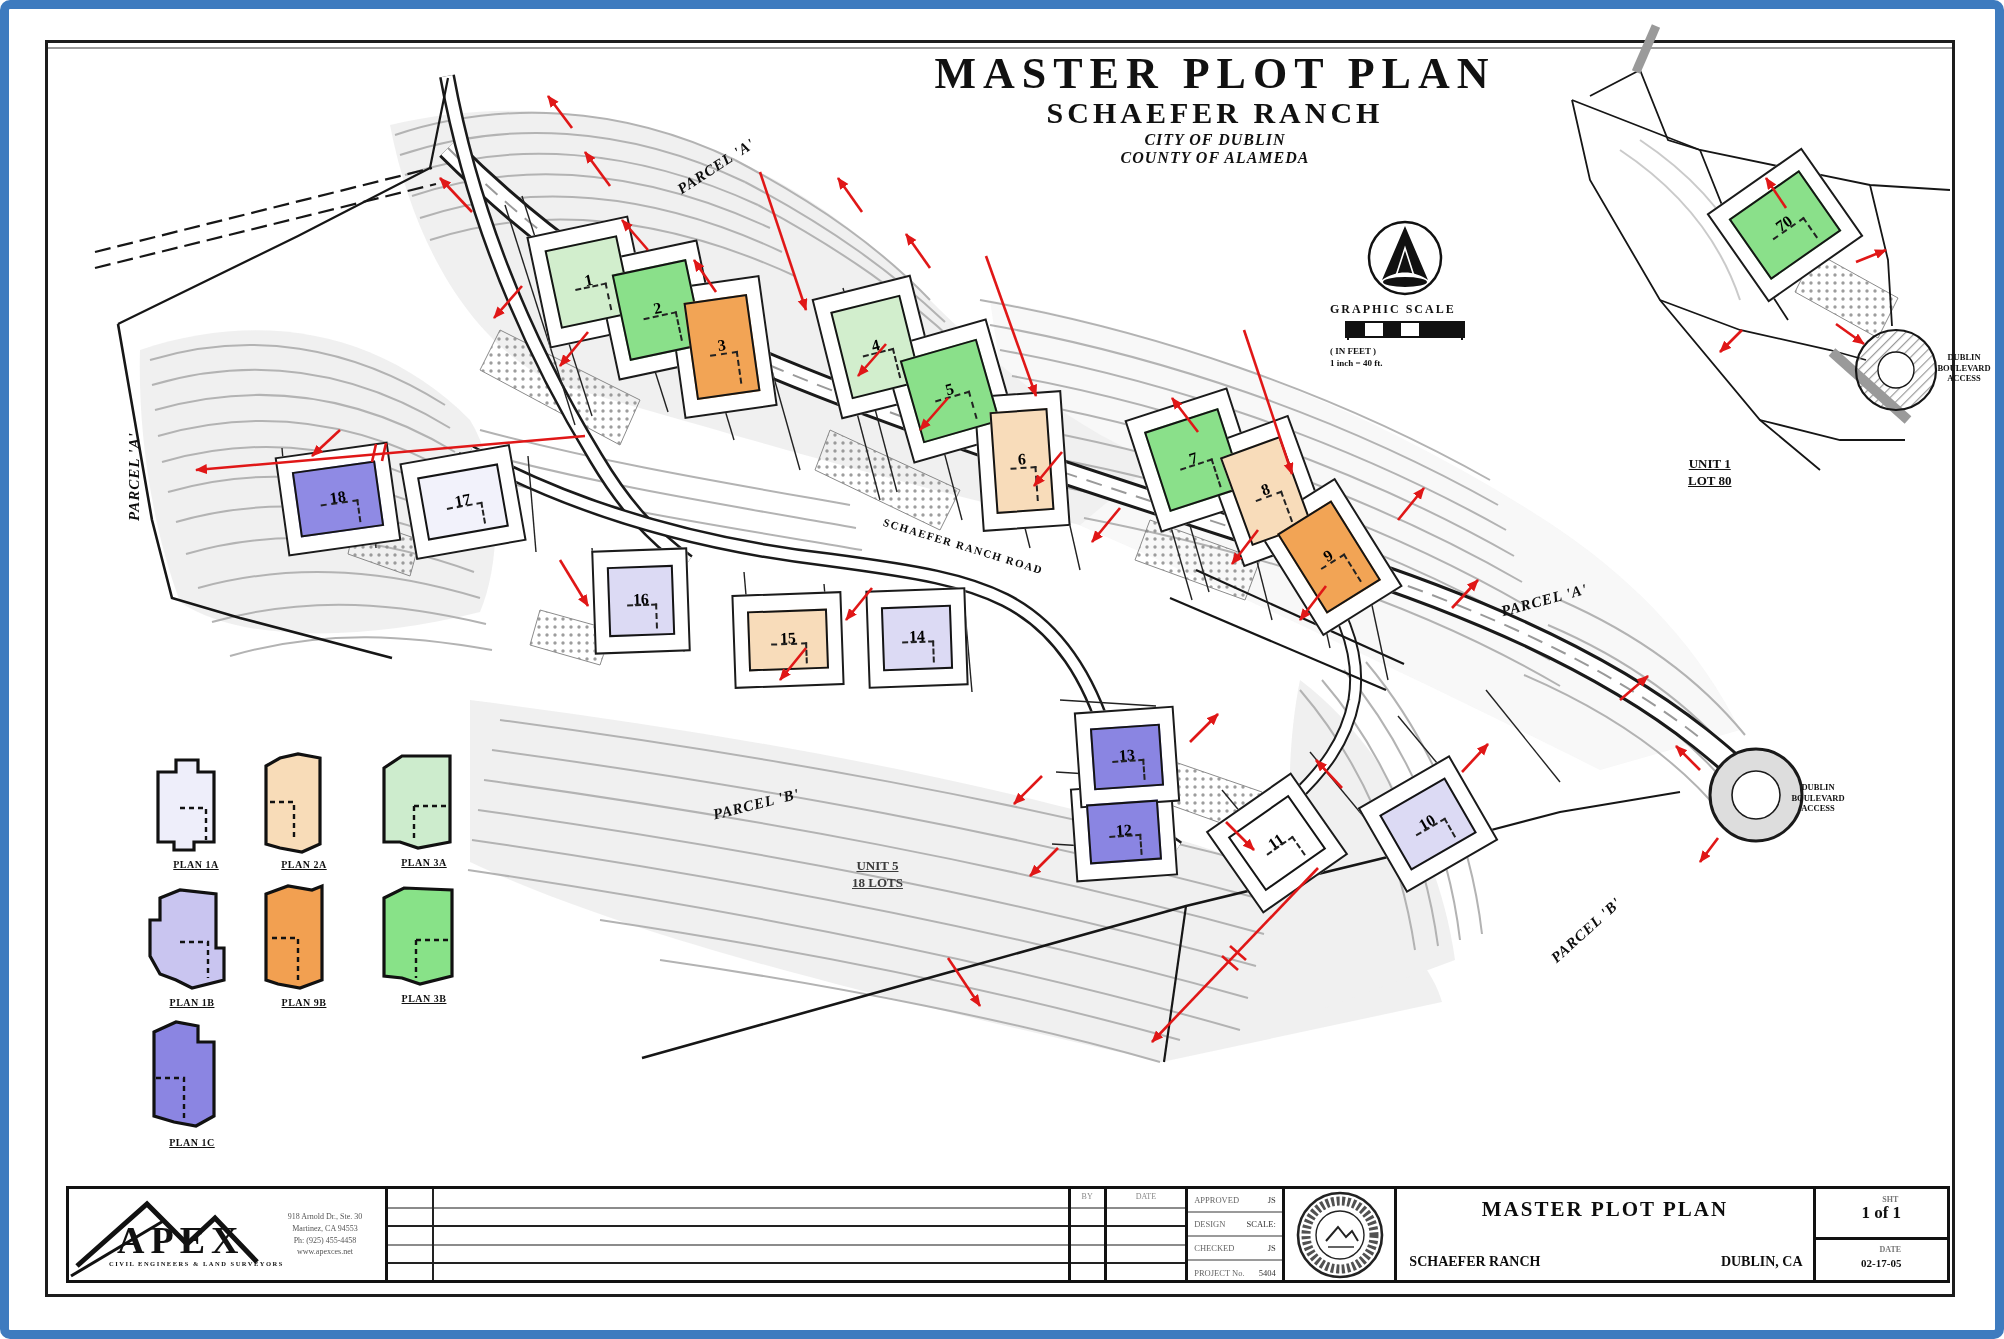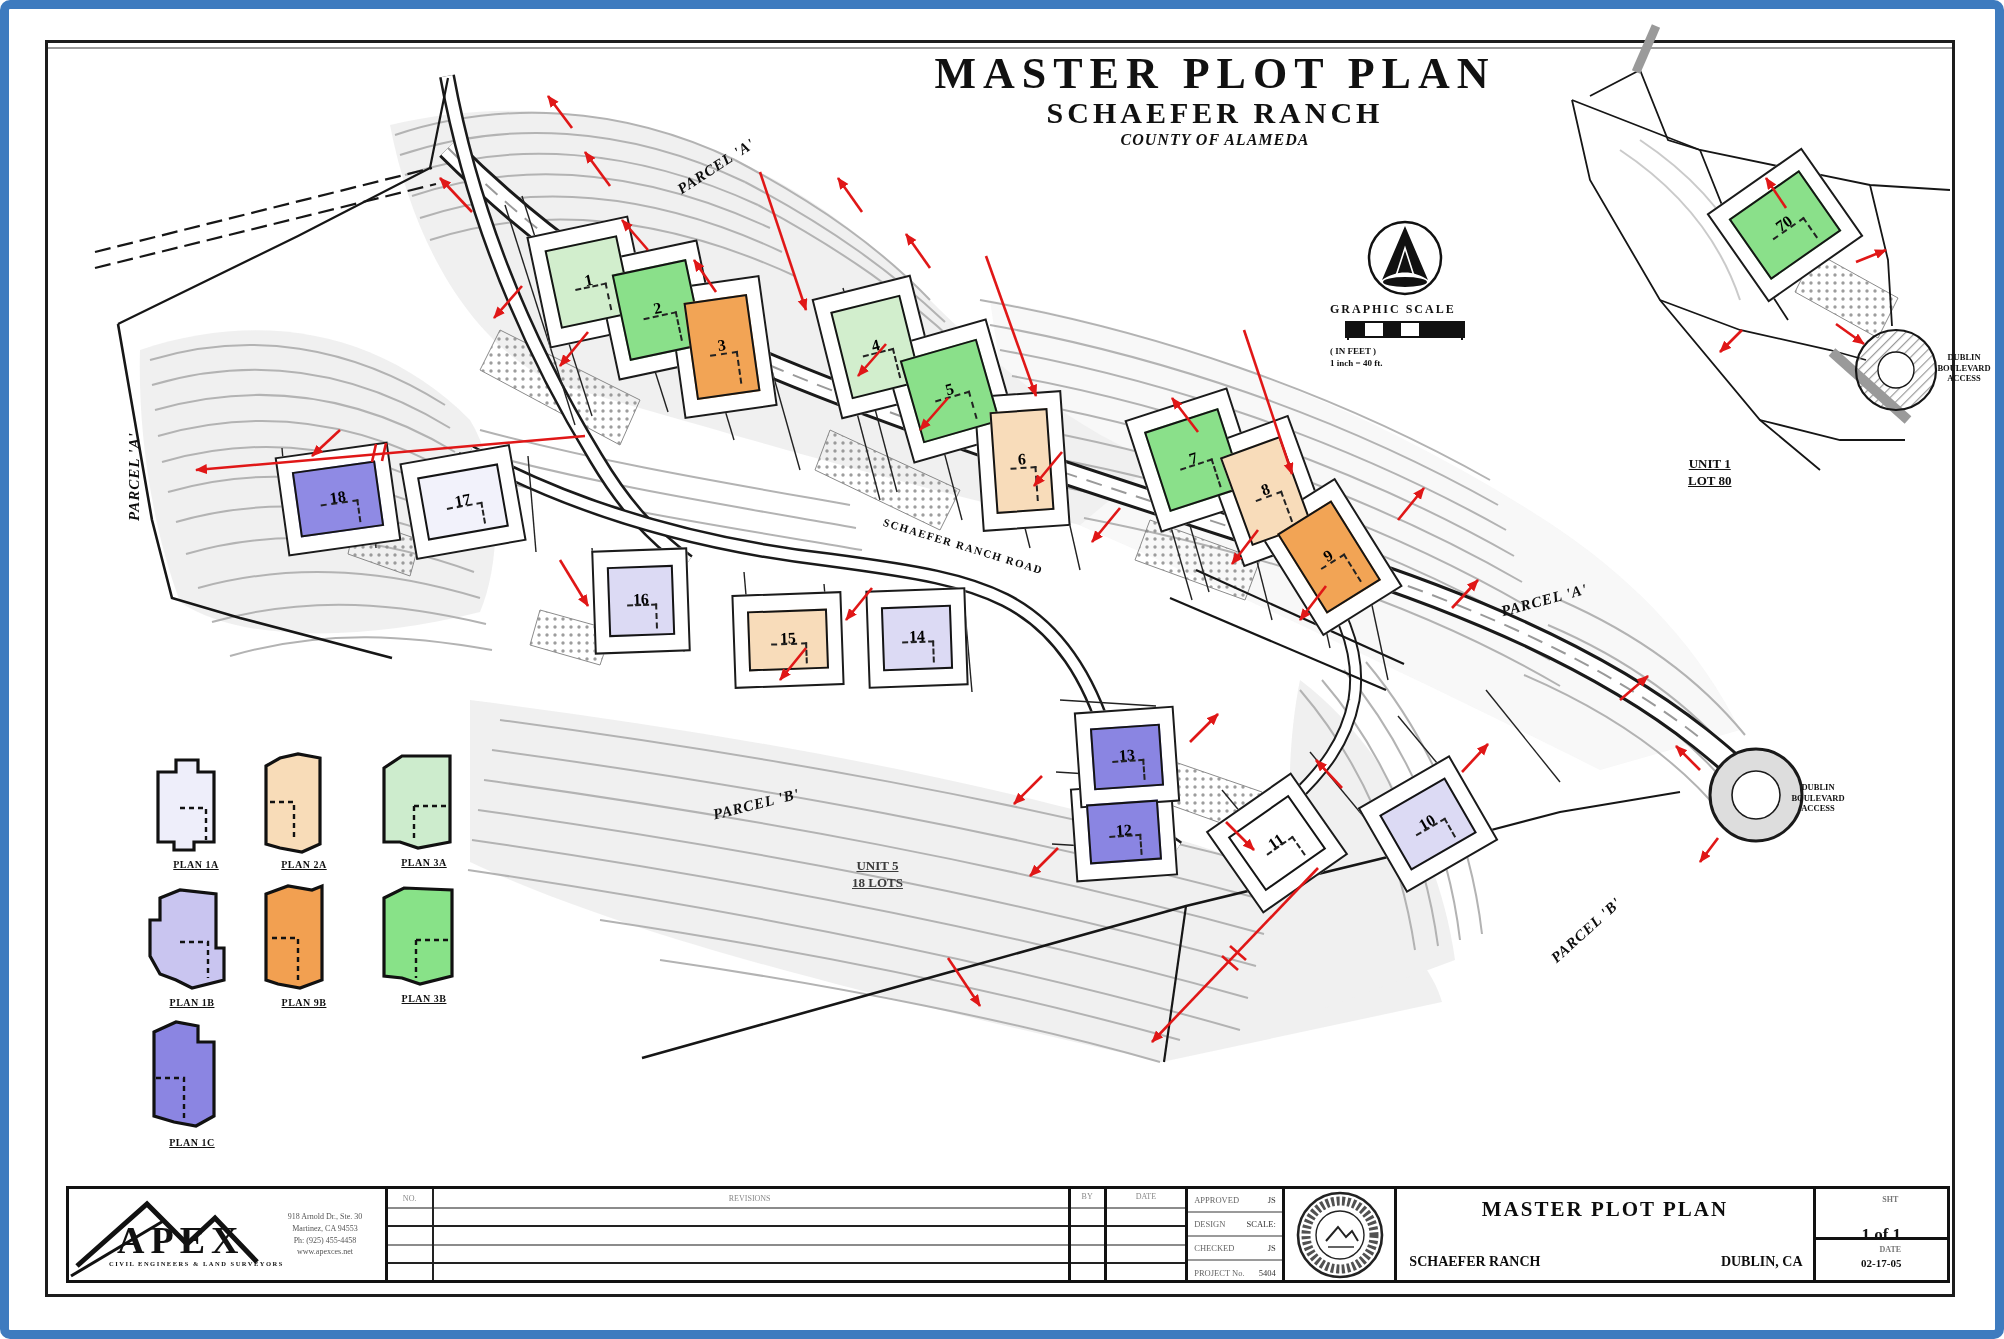--- a/index.html
+++ b/index.html
@@ -380,20 +380,21 @@
     <path d="M1786,208 L1766,178" marker-end="url(#ra)"></path>
     <path d="M1856,262 L1886,250" marker-end="url(#ra)"></path>
     <path d="M1742,330 L1720,352" marker-end="url(#ra)"></path>
     <path d="M1836,324 L1864,344" marker-end="url(#ra)"></path>
   </g>
 </svg>
 
 <div id="hdr">
   <div class="t1">MASTER PLOT PLAN</div>
   <div class="t2">SCHAEFER RANCH</div>
+  <div class="t3">CITY OF DUBLIN</div>
   <div class="t3">COUNTY OF ALAMEDA</div>
 </div>
 
 <div id="scaleblock">
   <svg width="150" height="80" viewBox="0 0 150 80">
     <circle cx="75" cy="40" r="36" fill="none" stroke="#111" stroke-width="2.5"></circle>
     <path d="M75,8 L98,62 C84,52 66,52 52,62 z" fill="#111"></path>
     <path d="M75,30 L84,58 L66,58 z" fill="none" stroke="#fff" stroke-width="1.6"></path>
     <ellipse cx="75" cy="64" rx="22" ry="5" fill="#111"></ellipse>
   </svg>
@@ -501,24 +502,20 @@
     </div>
     <div class="addr">
       <div>918 Arnold Dr., Ste. 30</div>
       <div>Martinez, CA 94553</div>
       <div>Ph: (925) 455-4458</div>
       <div>www.apexces.net</div>
     </div>
   </div>
 
   <div class="tb-sec" id="tb-rev">
-    <div class="hdr-row">
-      <span style="width:44px;text-align:center;">NO.</span>
-      <span style="flex:1;text-align:center;">REVISIONS</span>
-    </div>
     <div class="rline g" style="top:18px;"></div>
     <div class="rline" style="top:36px;"></div>
     <div class="rline g" style="top:55px;"></div>
     <div class="rline" style="top:73px;"></div>
     <div class="vline" style="left:44px;"></div>
   </div>
 
   <div class="tb-sec" id="tb-by">
     <div class="colhdr">BY</div>
     <div class="rline g" style="top:18px;"></div>
@@ -565,18 +562,18 @@
   </div>
 
   <div class="tb-sec" id="tb-title">
     <div class="main">MASTER PLOT PLAN</div>
     <div class="proj">SCHAEFER RANCH</div>
     <div class="loc">DUBLIN, CA</div>
   </div>
 
   <div class="tb-sec" id="tb-right">
     <div class="cell sm" style="top:6px;">SHT</div>
-    <div class="cell big" style="top:36px;">1 of 1</div>
+    <div class="cell big" style="top:14px;">1 of 1</div>
     <div class="div"></div>
     <div class="cell sm" style="top:56px;">DATE</div>
     <div class="cell med" style="top:68px;">02-17-05</div>
   </div>
 </div>
 
 </body></html>

